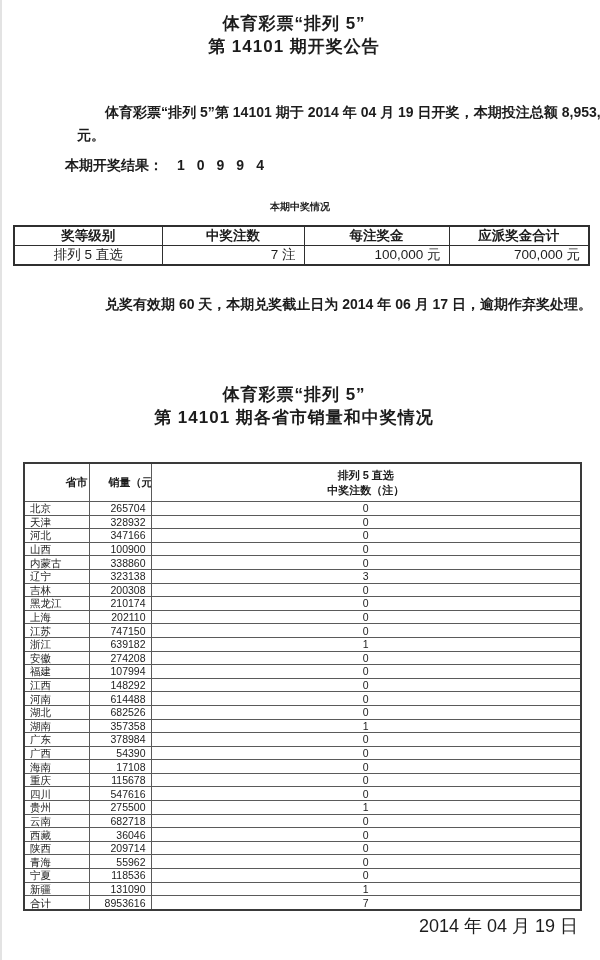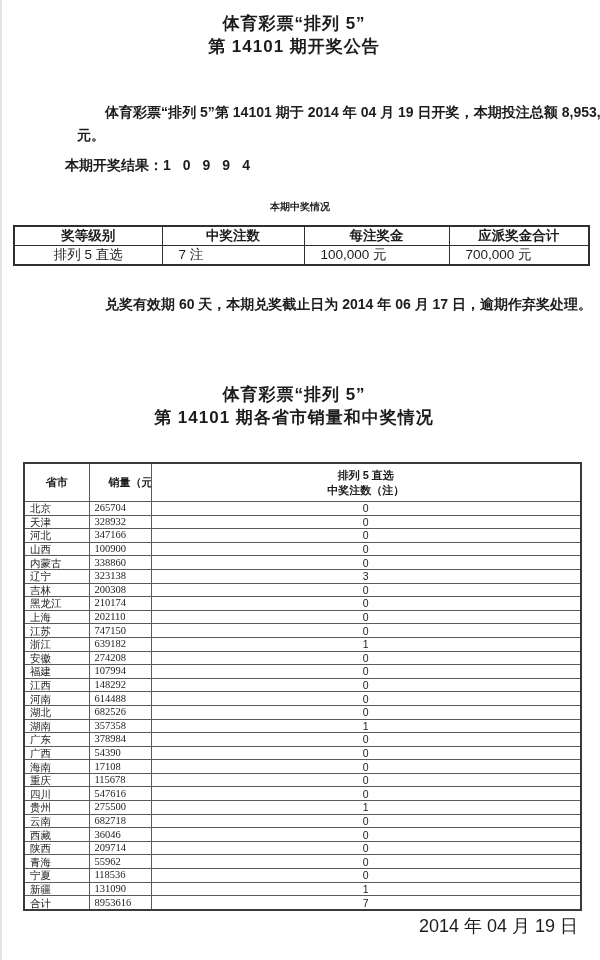--- a/index.html
+++ b/index.html
@@ -26,52 +26,52 @@
     position:absolute; left:37px; width:547px;
     font-size:14px; font-weight:600; line-height:23px;
     text-indent:2em; text-align:justify;margin-left:40px;
   }
   #para1 { top:101px; }
   #para2 { top:293px; }
   #result-line {
     position:absolute; top:157px; left:65px;
     font-size:14px; font-weight:700;
   }
-  #result-digits { letter-spacing:12px;text-align:right; }
+  #result-digits { margin-left:14px; letter-spacing:12px;text-align:right; }
   #caption1 {
     position:absolute; top:200px; left:0; right:0; text-align:center;
     font-size:10px; font-weight:700;
   }
   table { border-collapse:collapse; table-layout:fixed; position:absolute; }
   #table1 {
     top:225px; left:13px; width:575px;
     border:2px solid #2f2f2f;
     font-size:13.5px;
   }
   #table1 th, #table1 td {
     border:1px solid #2f2f2f;
-    height:18px; padding:0 16px; overflow:hidden; white-space:nowrap;
+    height:18px; padding:0 8px; overflow:hidden; white-space:nowrap;
   }
   #table1 thead th { text-align:center; font-weight:700; }
   #table1 td.c0 { text-align:center; }
-  #table1 td.c1, #table1 td.c2, #table1 td.c3 { text-align:left; }
+  #table1 td.c1, #table1 td.c2, #table1 td.c3 { text-align:right; }
   #table2 {
     top:462px; left:23px; width:557px;
     border:2px solid #3a3a3a;
     font-size:10.5px;
   }
   #table2 th, #table2 td { border:1px solid #5a5a5a; overflow:hidden; white-space:nowrap; }
   #table2 thead th { height:35px; font-weight:700; font-size:11px; }
-  #table2 th.h0 { text-align:center; }
+  #table2 th.h0 { text-align:right; }
   #table2 th.h1 { text-align:left; padding-left:19px; }
   #table2 th.h2 { text-align:center; }
   #table2 th .hline { line-height:15px; }
   #table2 tbody td { height:12.6px; line-height:12px; padding:0 5px; }
   #table2 td.c0 { text-align:left; }
-  #table2 td.c1 { text-align:left;font-family:Liberation Serif, serif; }
+  #table2 td.c1 { text-align:right; }
   #table2 td.c2 { text-align:center; }
   #doc-date {
     position:absolute; top:914px; right:22px;
     font-size:18px; font-weight:400;margin-left:28px;
   }
 </style>
 </head>
 <body>
 
 <div class="edge-artifact"></div>

